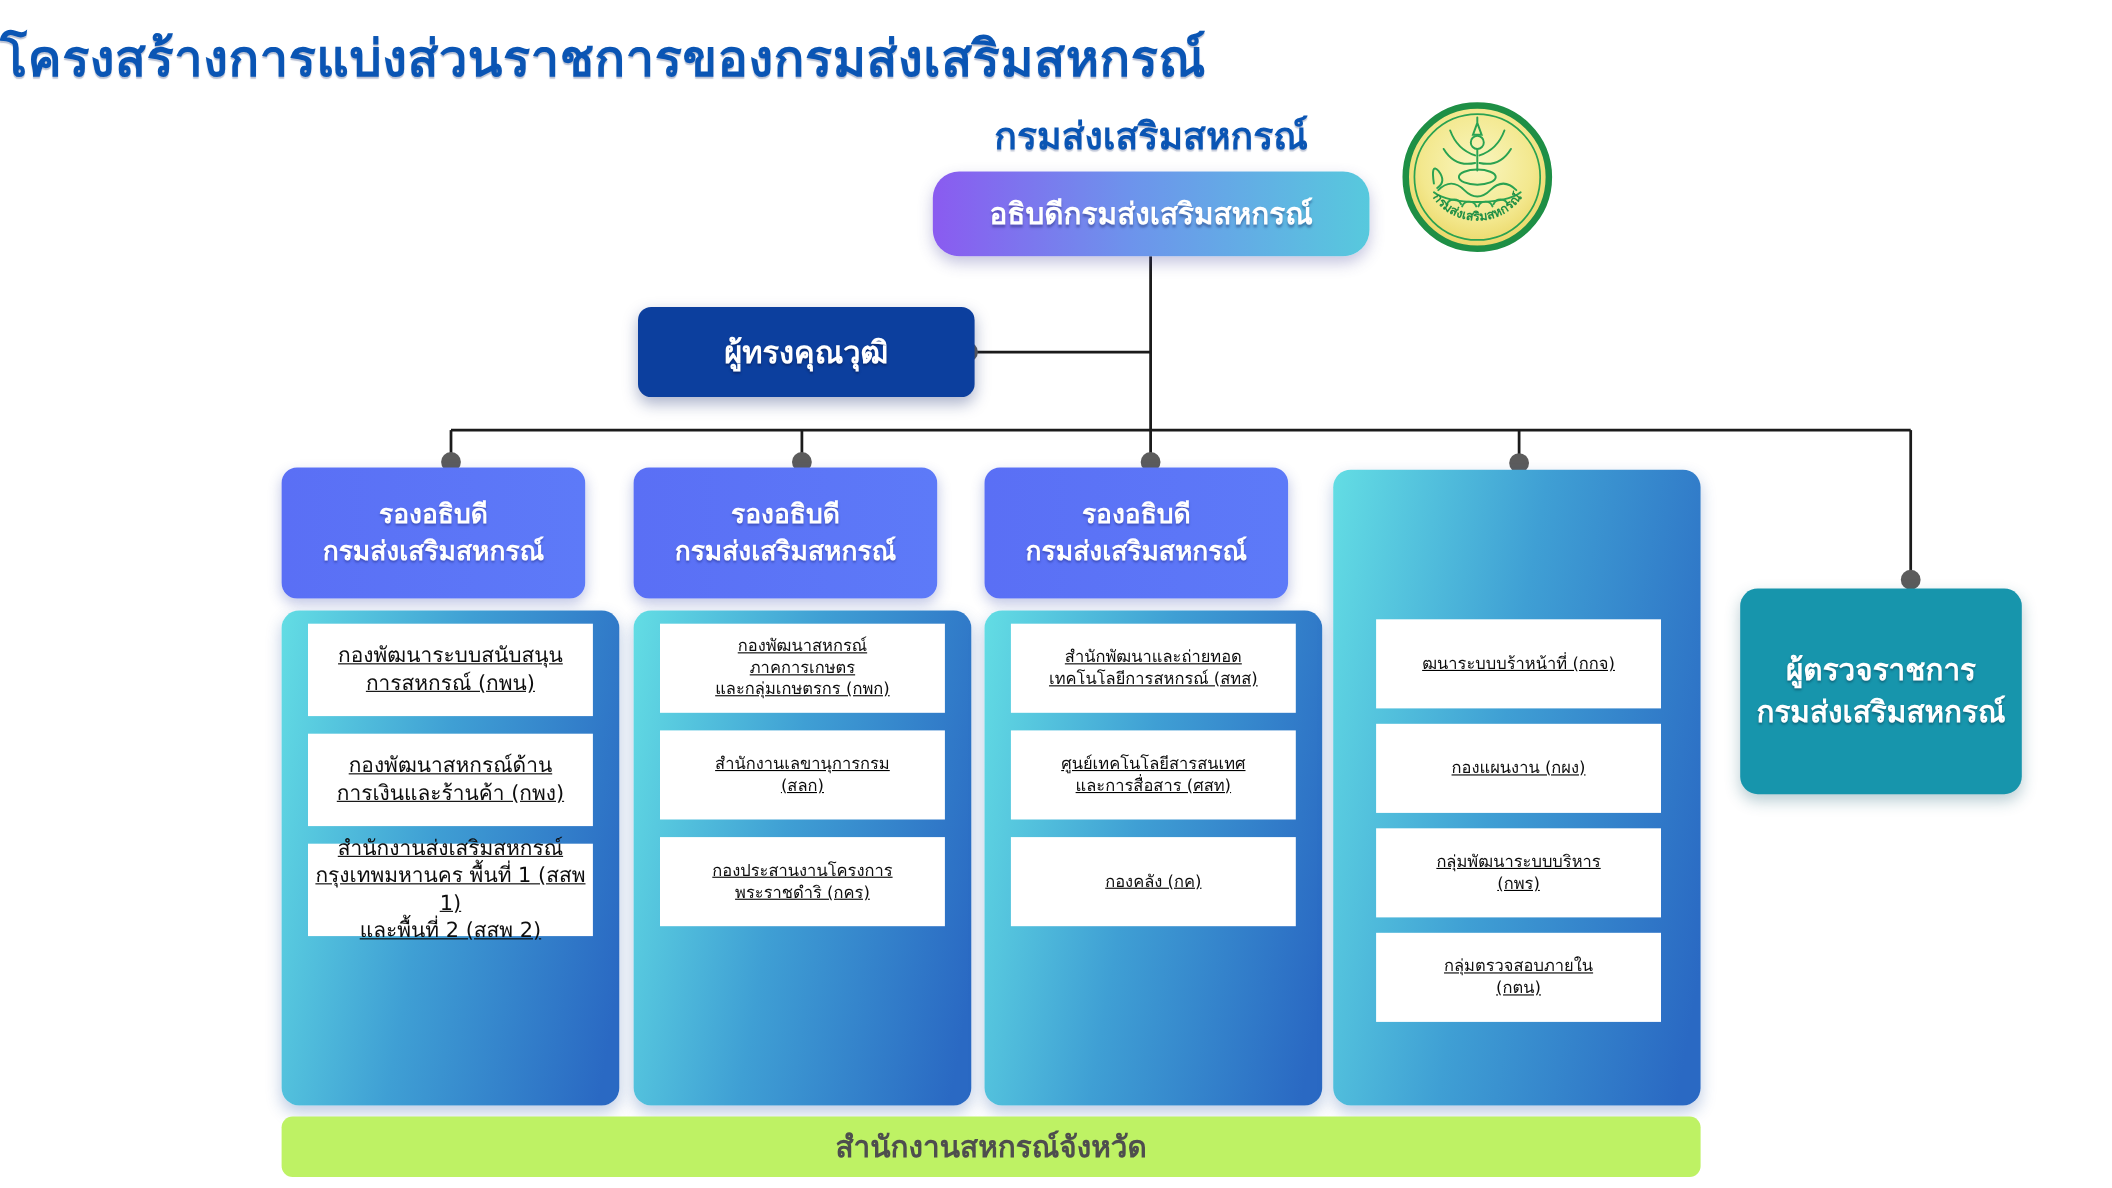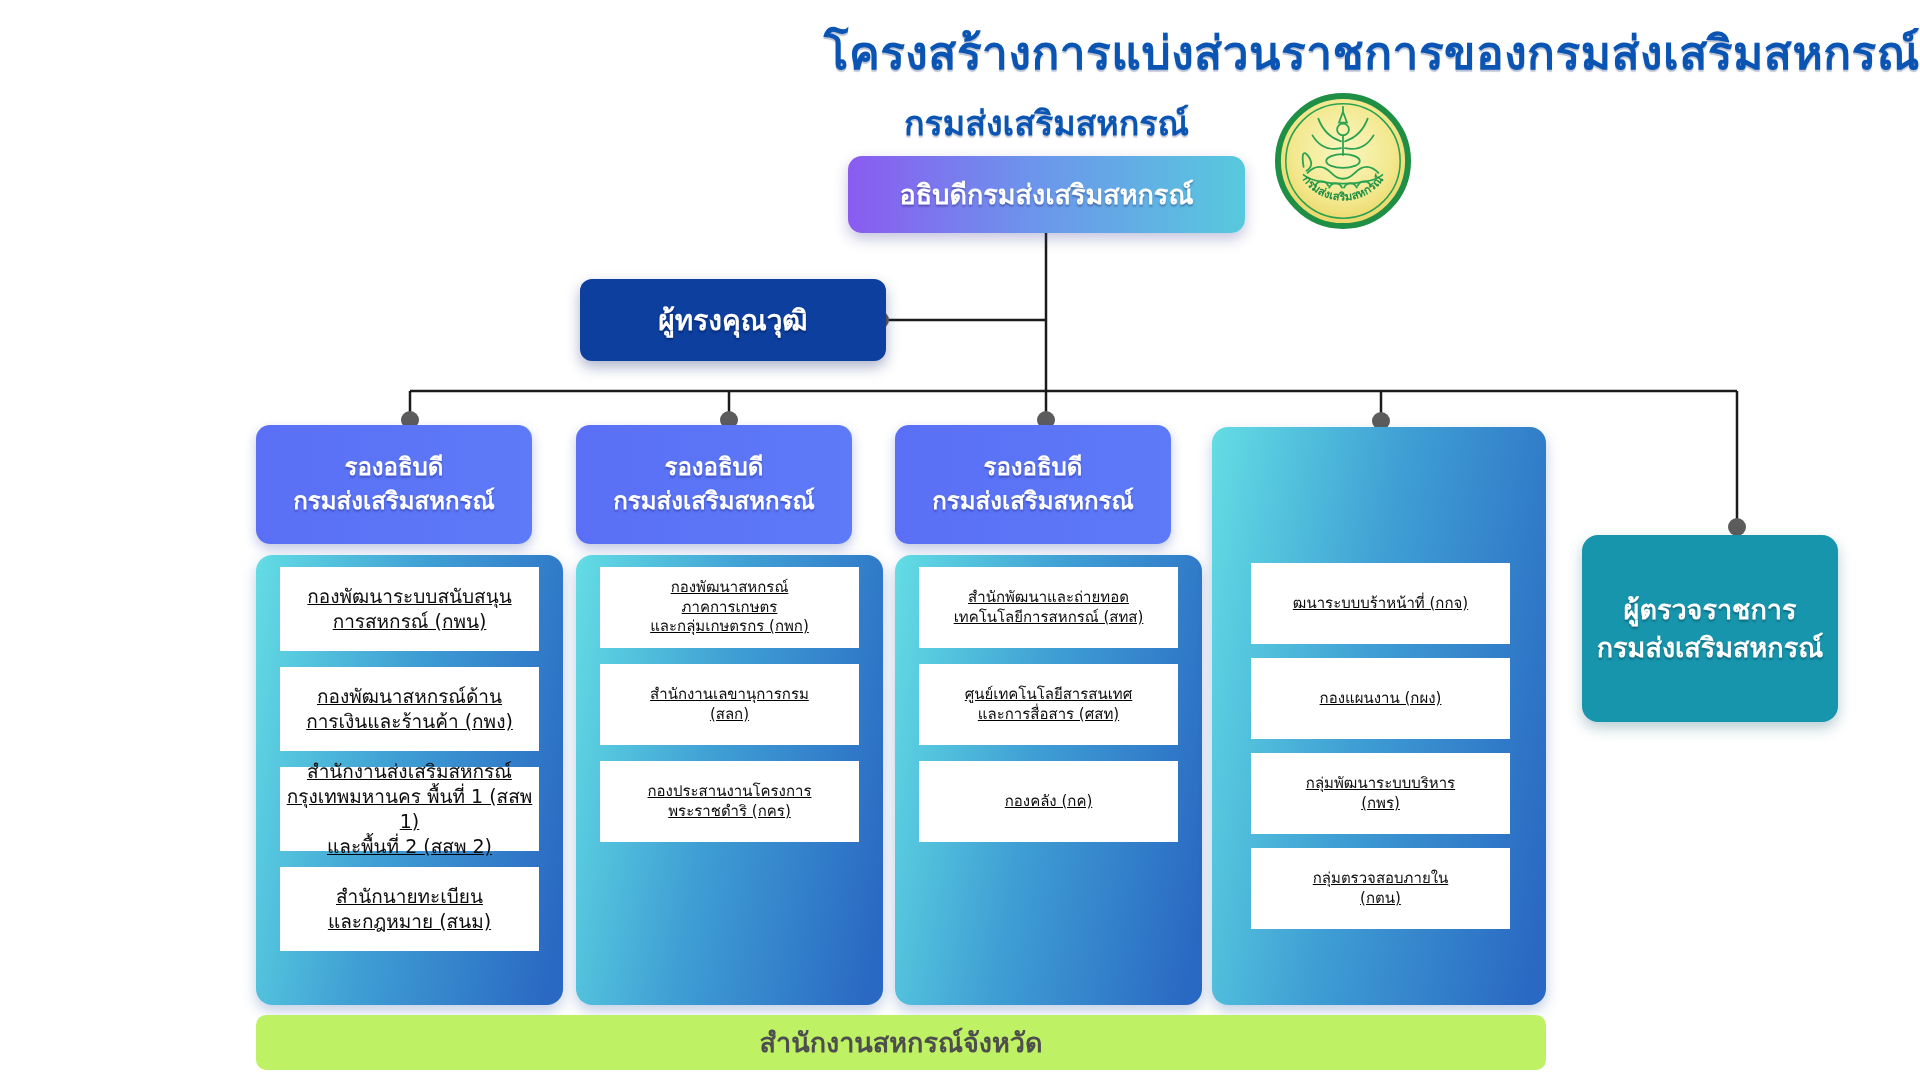--- a/index.html
+++ b/index.html
@@ -4,41 +4,40 @@
 <style>
   * { margin: 0; padding: 0; box-sizing: border-box; }
   html, body { width: 1920px; height: 1080px; background: #ffffff; overflow: hidden; }
   body { font-family: "DejaVu Sans", "Liberation Sans", sans-serif; }
   .canvas { position: relative; width: 1920px; height: 1080px; background: #ffffff; }
 
   .pre { white-space: pre-line; }
 
   .page-title {
     position: absolute; left: 0; top: 16px; width: 100%;
-    text-align: right; font-size: 46px; font-weight: 800; color: #0a55b4;
+    text-align: left; font-size: 46px; font-weight: 800; color: #0a55b4;
     letter-spacing: 0.5px;
     text-shadow: 0 2px 1px rgba(8, 32, 96, 0.28);
-    padding-left: 25px;
   }
   .page-subtitle {
     position: absolute; left: 848px; top: 96px; width: 397px;
     text-align: center; font-size: 34px; font-weight: 800; color: #0a55b4;
     text-shadow: 0 2px 1px rgba(8, 32, 96, 0.25);
   }
 
   .logo { position: absolute; left: 1274px; top: 92px; width: 138px; height: 138px; }
 
   .node {
     position: absolute; display: flex; align-items: center; justify-content: center;
     text-align: center; color: #ffffff; font-weight: 700;
   }
   .node-director {
     left: 848px; top: 156px; width: 397px; height: 77px;
     background: linear-gradient(90deg, #8a5bf0 0%, #6d93ec 45%, #57c9dd 100%);
-    border-radius: 14px; font-size: 27px;
+    border-radius: 24px; font-size: 27px;
     box-shadow: 0 6px 14px rgba(60, 60, 150, 0.30);
     text-shadow: 0 2px 2px rgba(10, 20, 80, 0.35);
   }
   .node-advisor {
     left: 580px; top: 279px; width: 306px; height: 82px;
     background: #0c3f9e; border-radius: 12px; font-size: 28px;
     box-shadow: 0 6px 14px rgba(20, 40, 110, 0.35);
     text-shadow: 0 2px 2px rgba(5, 15, 60, 0.45);
   }
   .node-inspector {
@@ -152,22 +151,20 @@
   <div class="col-header pre" style="left:256px">รองอธิบดี
 กรมส่งเสริมสหกรณ์</div>
   <div class="col-body" style="left:256px">
     <div class="unit h84 pre">กองพัฒนาระบบสนับสนุน
 การสหกรณ์ (กพน)</div>
     <div class="unit h84 pre">กองพัฒนาสหกรณ์ด้าน
 การเงินและร้านค้า (กพง)</div>
     <div class="unit h84 pre">สำนักงานส่งเสริมสหกรณ์
 กรุงเทพมหานคร พื้นที่ 1 (สสพ 1)
 และพื้นที่ 2 (สสพ 2)</div>
-    <div class="unit h84 pre">สำนักนายทะเบียน
-และกฎหมาย (สนม)</div>
   </div>
 
   <div class="col-header pre" style="left:576px">รองอธิบดี
 กรมส่งเสริมสหกรณ์</div>
   <div class="col-body" style="left:576px">
     <div class="unit h90 pre">กองพัฒนาสหกรณ์
 ภาคการเกษตร
 และกลุ่มเกษตรกร (กพก)</div>
     <div class="unit h90 pre">สำนักงานเลขานุการกรม
 (สลก)</div>

